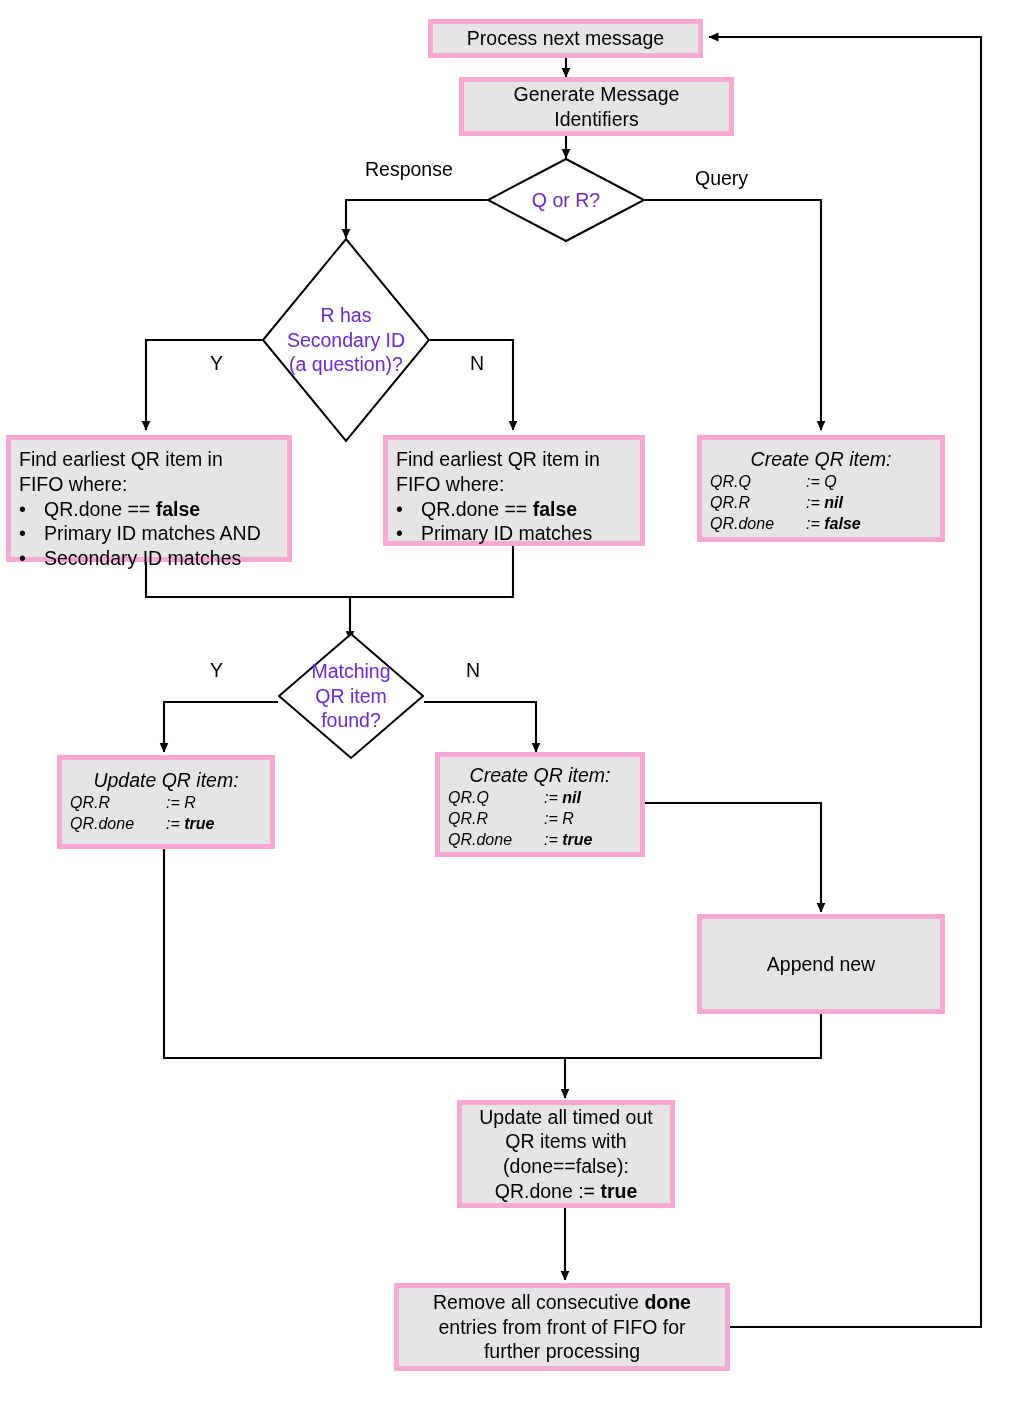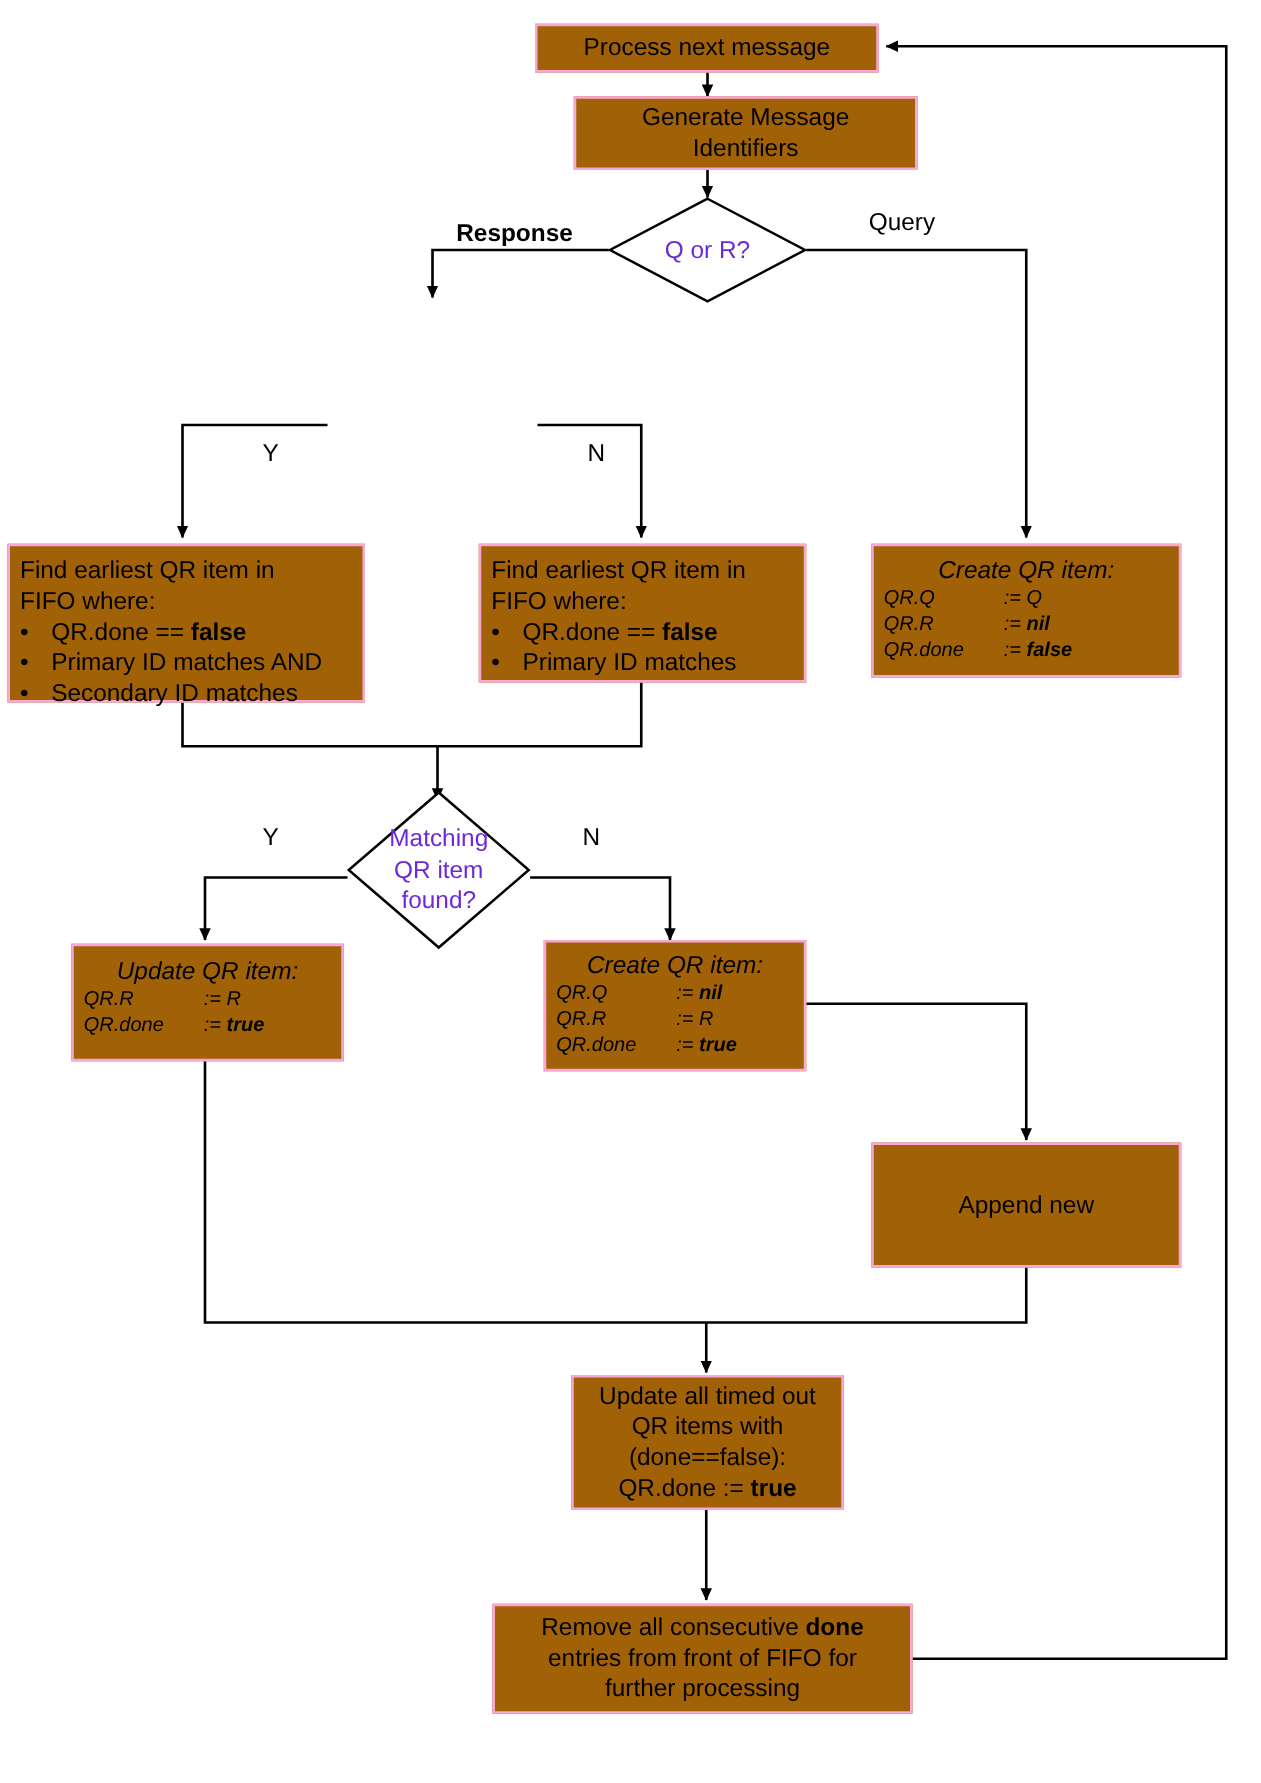--- a/index.html
+++ b/index.html
@@ -1,21 +1,21 @@
 <!DOCTYPE html>
 <html><head>
 <meta charset="utf-8">
 <style>
   html,body{margin:0;padding:0;background:#ffffff;}
   body{width:1009px;height:1426px;overflow:hidden;
        font-family:"Liberation Sans","DejaVu Sans",sans-serif;}
   #canvas{position:relative;width:1009px;height:1426px;background:#fff;}
   svg#wires{position:absolute;left:0;top:0;width:1009px;height:1426px;}
   .node{position:absolute;box-sizing:border-box;}
-  .boxnode{border:2px solid #f9a8d4;background:#a16207;display:flex;
+  .boxnode{border:5px solid #f9a8d4;background:#e5e5e5;display:flex;
            flex-direction:column;justify-content:center;}
   .boxnode .ln{font-size:19.5px;color:#000;line-height:1.27;white-space:pre;}
   .center .ln{text-align:center;}
   .left .ln{text-align:left;padding-left:8px;}
   .bulletrow{display:flex;align-items:baseline;}
   .bulletrow .bdot{width:9px;margin-left:8px;margin-right:16px;
                    font-size:19.5px;line-height:1.27;}
   .bulletrow .btxt{font-size:19.5px;line-height:1.27;white-space:pre;}
   b{font-weight:bold;}
   .assignline{display:flex;font-size:16px;line-height:1.3;
@@ -86,23 +86,33 @@
     <div class="ln">Identifiers</div>
   </div>
 
   <div class="diamondwrap" style="left:487px;top:158px;width:158px;height:84px;">
     <svg width="158" height="84" viewBox="0 0 158 84">
       <polygon points="79,1 157,42 79,83 1,42" fill="#fff" stroke="#000" stroke-width="2"></polygon>
     </svg>
     <div class="dlabel">Q or R?</div>
   </div>
 
-  <div class="edgelabel" style="left:365px;top:176px;font-weight:bold;">Response</div>
+  <div class="edgelabel" style="left:365px;top:158px;">Response</div>
   <div class="edgelabel" style="left:695px;top:167px;">Query</div>
 
+  <div class="diamondwrap" style="left:262px;top:238px;width:168px;height:204px;">
+    <svg width="168" height="204" viewBox="0 0 168 204">
+      <polygon points="84,1 167,102 84,203 1,102" fill="#fff" stroke="#000" stroke-width="2"></polygon>
+    </svg>
+    <div class="dlabel">
+      <span>R has</span>
+      <span>Secondary ID</span>
+      <span>(a question)?</span>
+    </div>
+  </div>
 
   <div class="edgelabel" style="left:210px;top:352px;">Y</div>
   <div class="edgelabel" style="left:470px;top:352px;">N</div>
 
   <div class="node boxnode left" style="left:6px;top:435px;width:286px;height:127px;justify-content:flex-start;padding-top:7px;">
     <div class="ln">Find earliest QR item in</div>
     <div class="ln">FIFO where:</div>
     <div class="bulletrow">
       <span class="bdot">•</span>
       <span class="btxt"><span>QR.done == </span><b>false</b></span>

